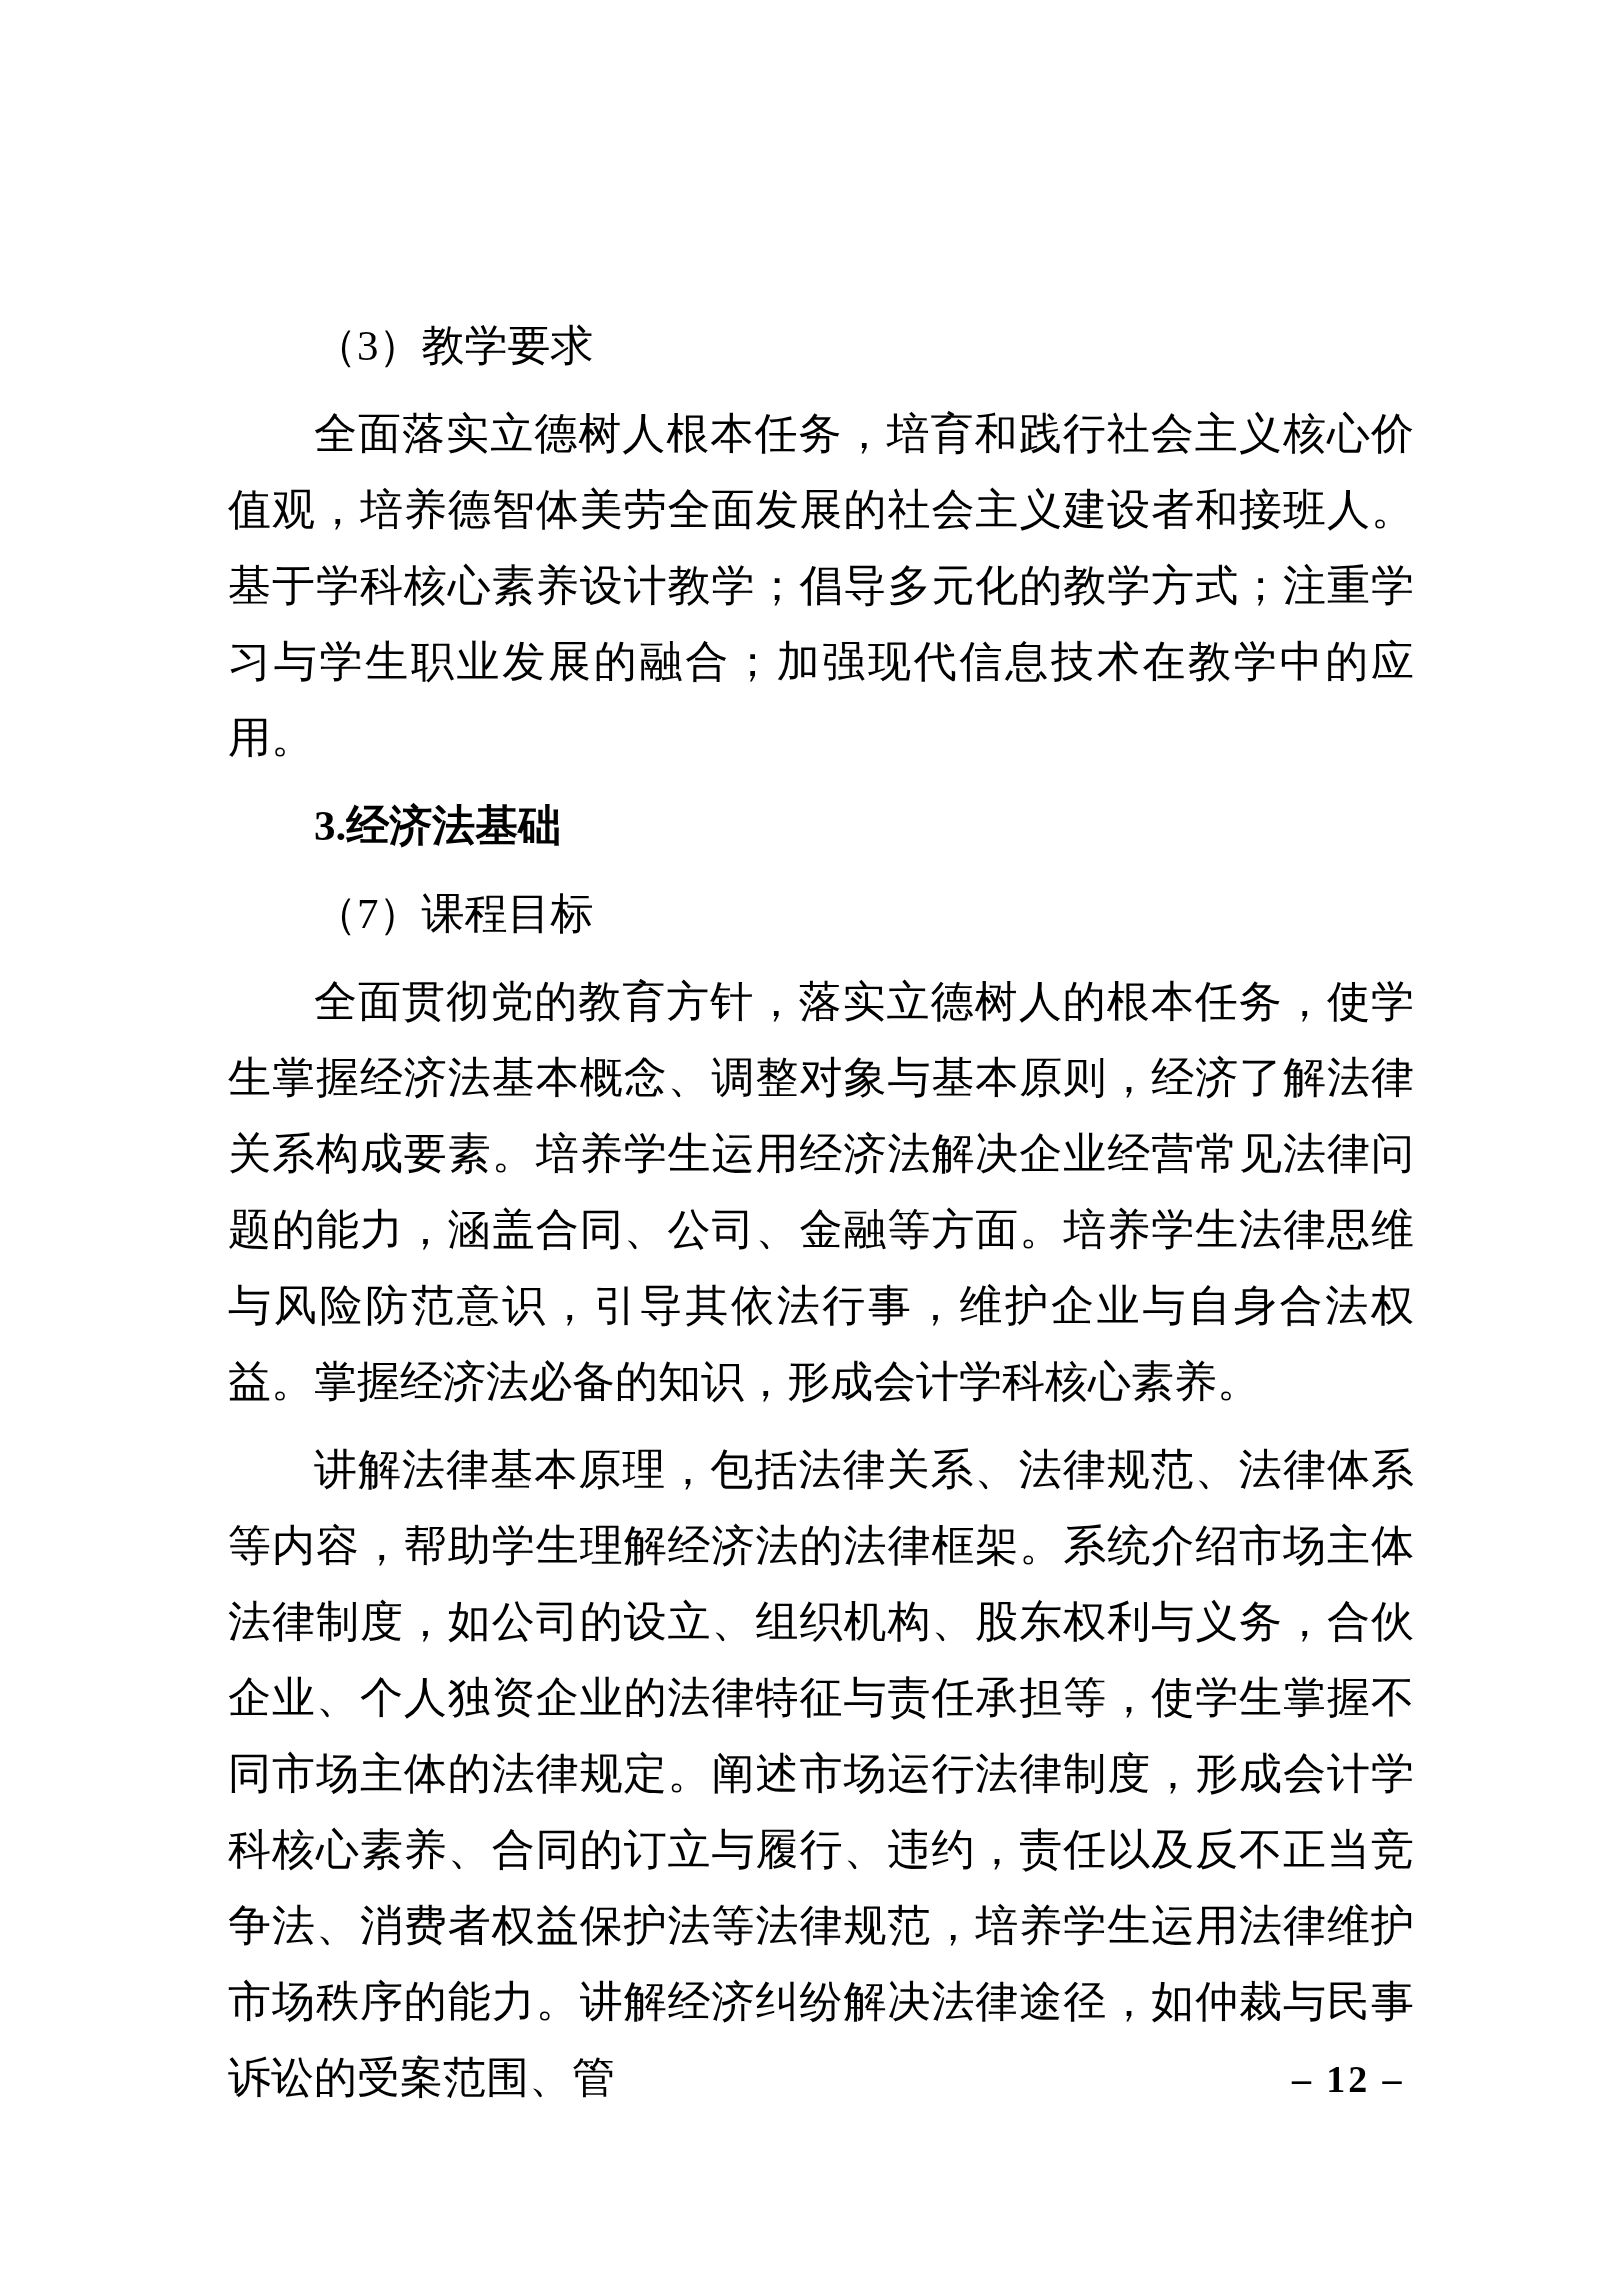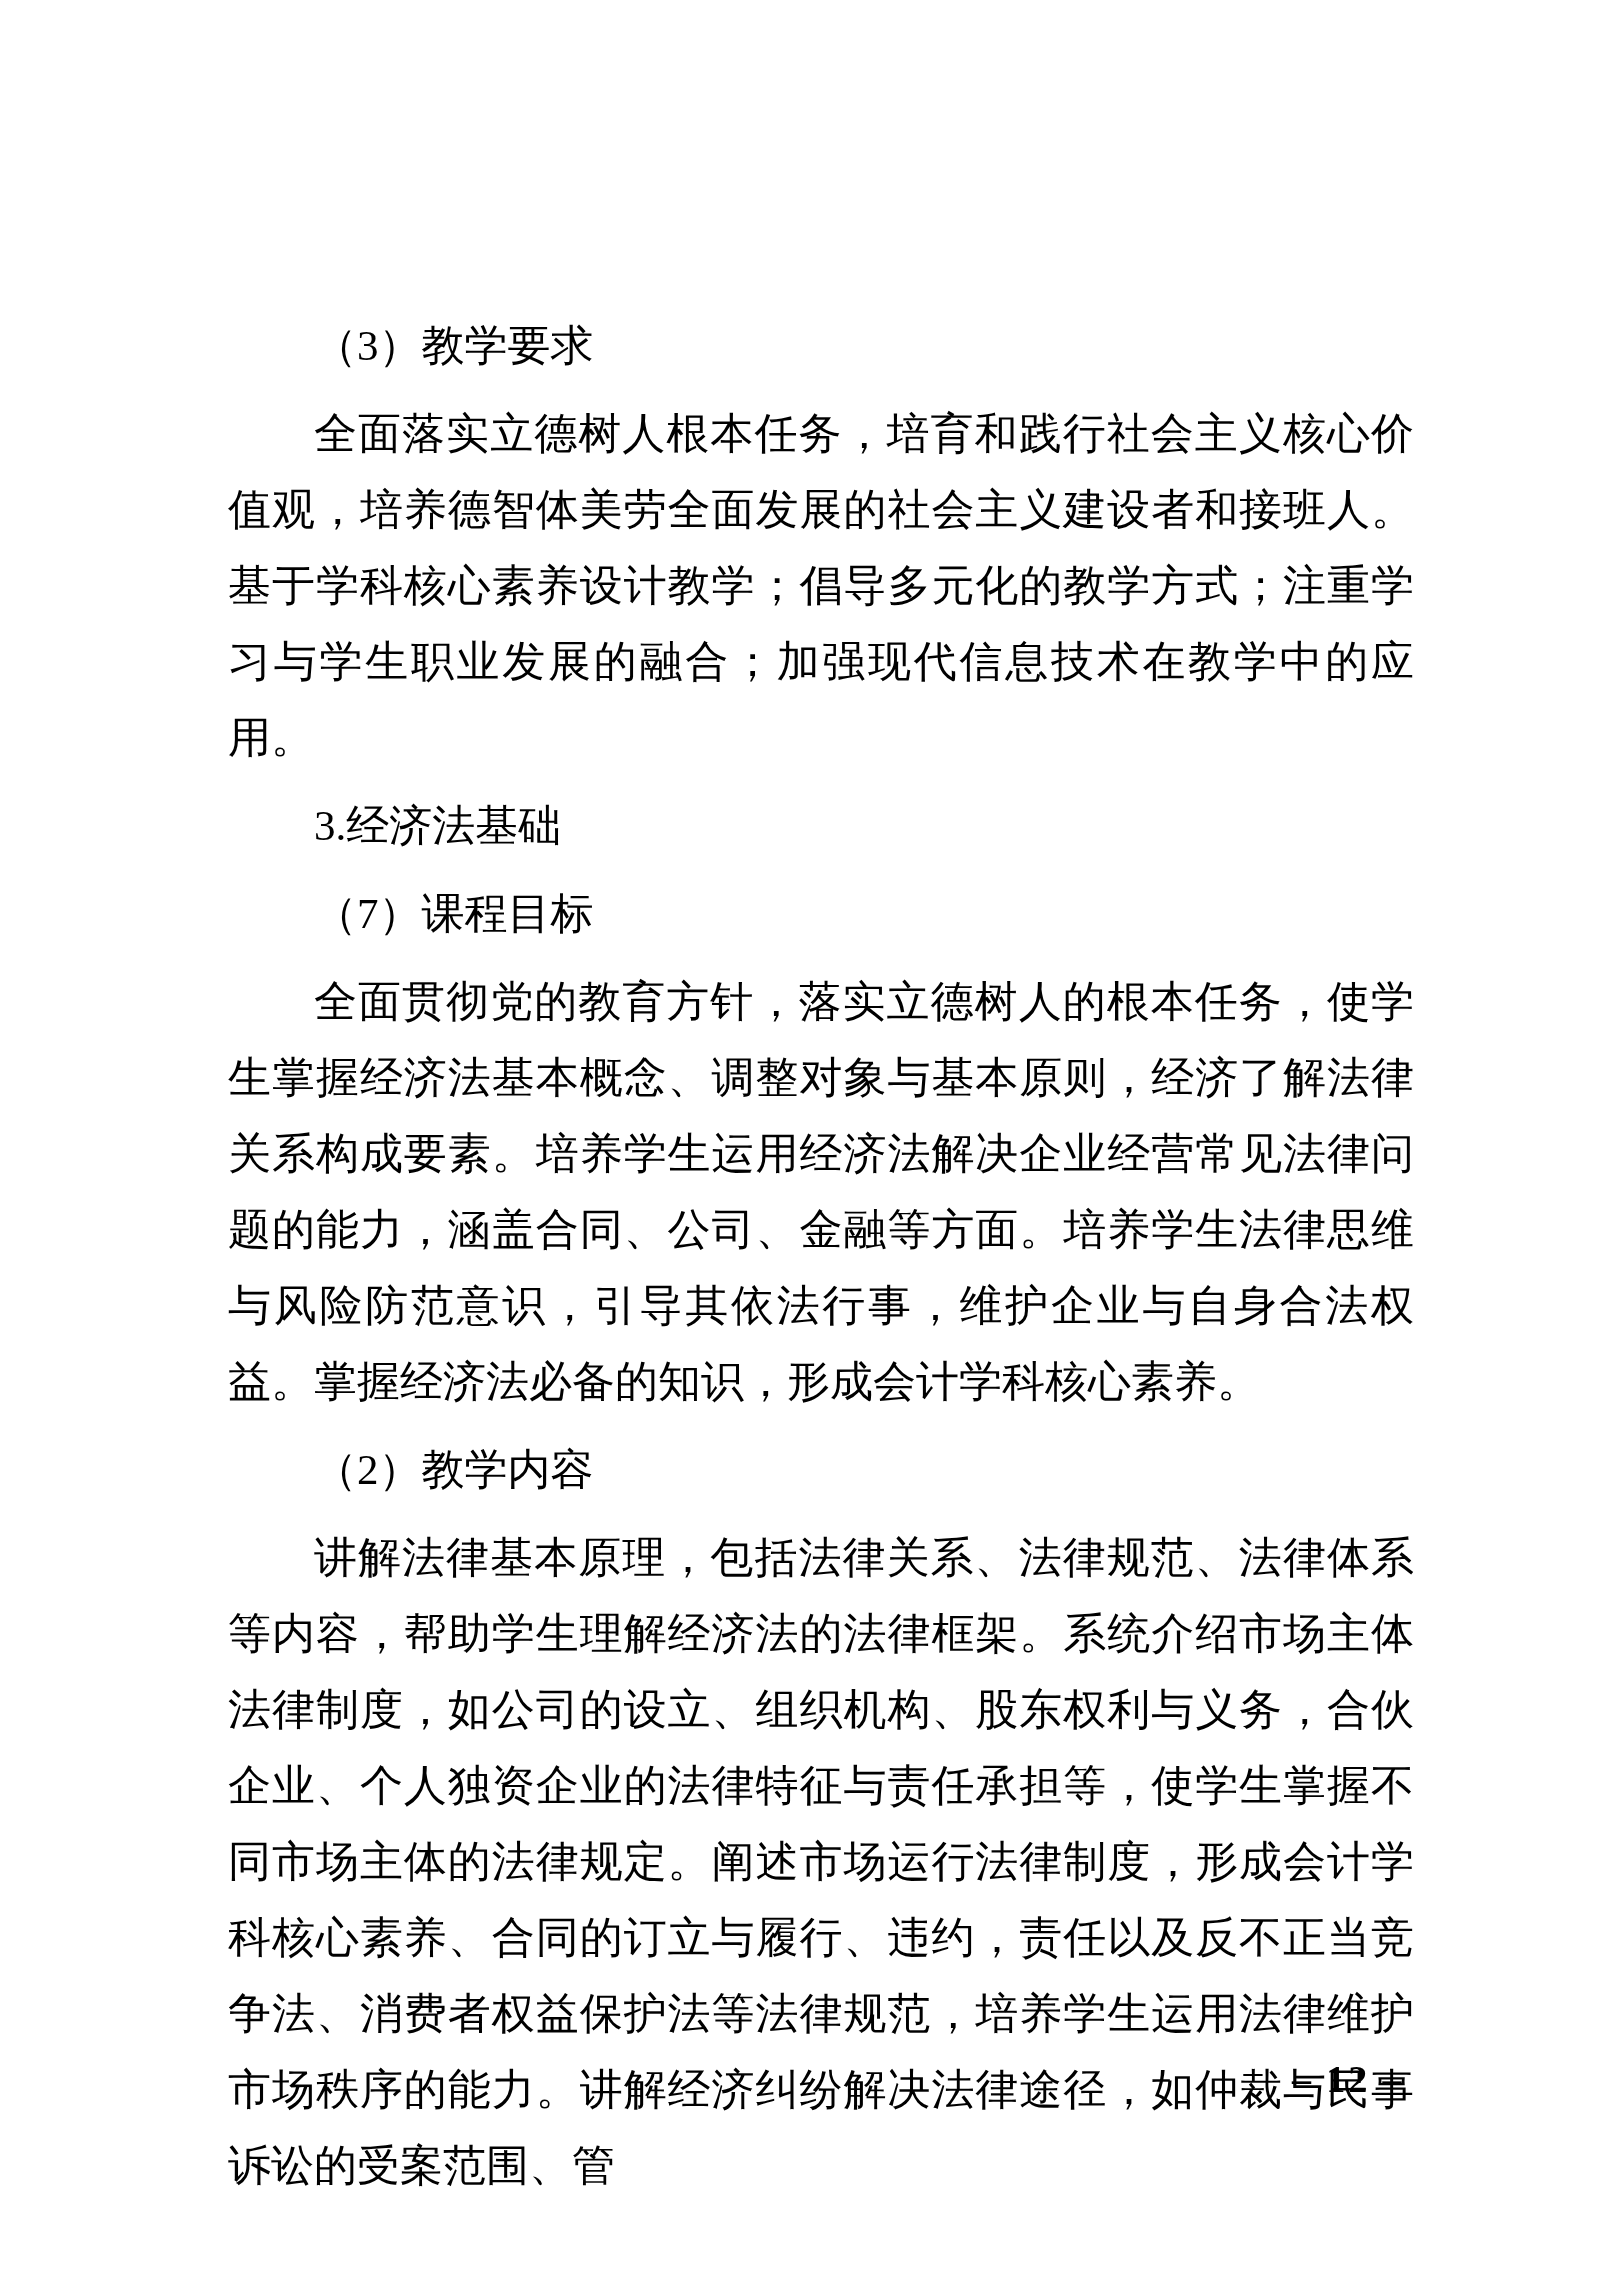--- a/index.html
+++ b/index.html
@@ -38,21 +38,21 @@
   .para {
     text-indent: 2em;
   }
   .subhead {
     text-indent: 2em;
     text-align: left !important;
   }
   .heading {
     text-indent: 2em;
     text-align: center;
-    font-weight: normal;
+    font-weight: bold;
   }
   .footer {
     position: absolute;
     left: 1292px;
     top: 2058px;
     font-size: 38px;
     line-height: 43px;
     letter-spacing: 2.9px;
     color: #000000;
     font-weight: bold;
@@ -62,20 +62,19 @@
 <body>
 
 <div class="page">
 
   <div class="text-block">
     <p class="subhead">（3）教学要求</p>
     <p class="para">全面落实立德树人根本任务，培育和践行社会主义核心价值观，培养德智体美劳全面发展的社会主义建设者和接班人。基于学科核心素养设计教学；倡导多元化的教学方式；注重学习与学生职业发展的融合；加强现代信息技术在教学中的应用。</p>
     <p class="heading">3.经济法基础</p>
     <p class="subhead">（7）课程目标</p>
     <p class="para">全面贯彻党的教育方针，落实立德树人的根本任务，使学生掌握经济法基本概念、调整对象与基本原则，经济了解法律关系构成要素。培养学生运用经济法解决企业经营常见法律问题的能力，涵盖合同、公司、金融等方面。培养学生法律思维与风险防范意识，引导其依法行事，维护企业与自身合法权益。掌握经济法必备的知识，形成会计学科核心素养。</p>
-    <p class="subhead">（2）教学内容</p>
     <p class="para">讲解法律基本原理，包括法律关系、法律规范、法律体系等内容，帮助学生理解经济法的法律框架。系统介绍市场主体法律制度，如公司的设立、组织机构、股东权利与义务，合伙企业、个人独资企业的法律特征与责任承担等，使学生掌握不同市场主体的法律规定。阐述市场运行法律制度，形成会计学科核心素养、合同的订立与履行、违约，责任以及反不正当竞争法、消费者权益保护法等法律规范，培养学生运用法律维护市场秩序的能力。讲解经济纠纷解决法律途径，如仲裁与民事诉讼的受案范围、管</p>
   </div>
 
   <div class="footer">– 12 –</div>
 
 </div>
 
 
 </body></html>

